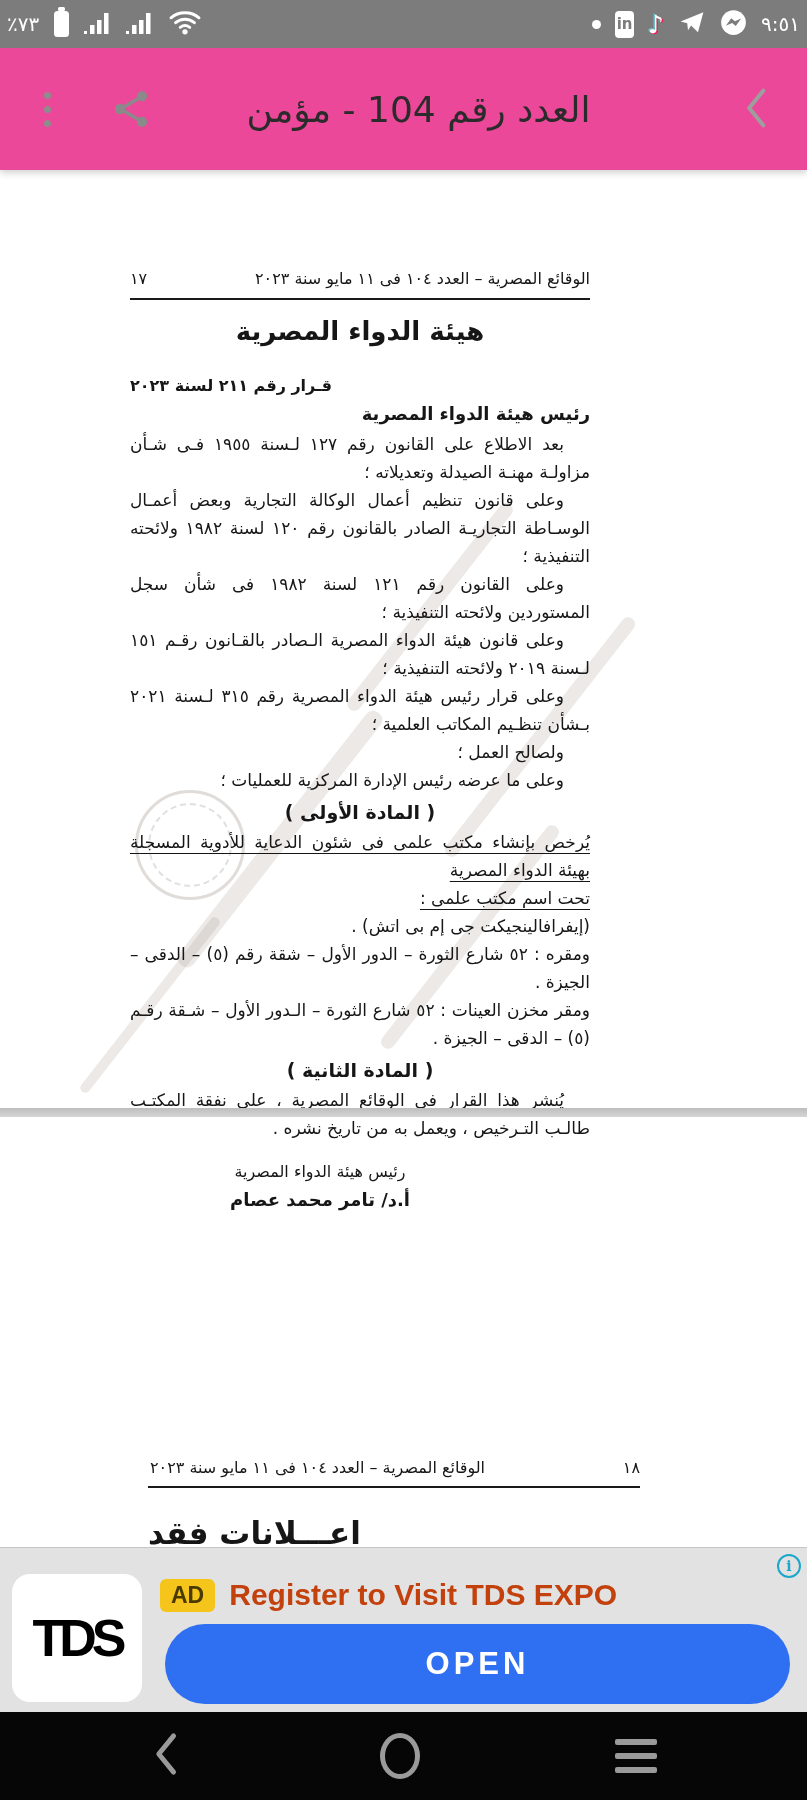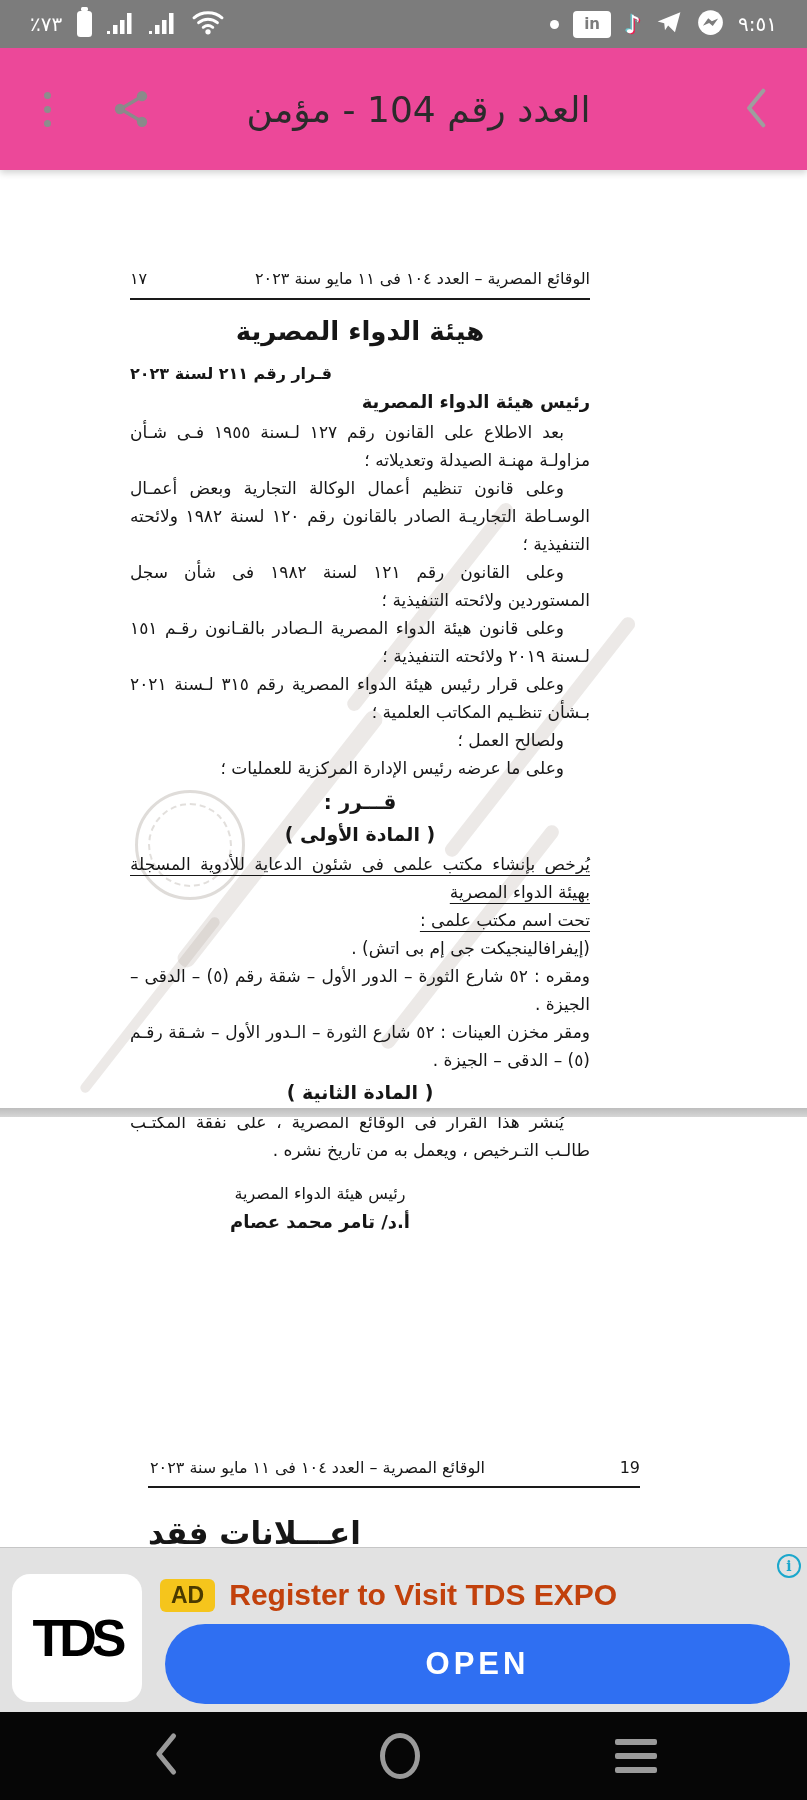--- a/index.html
+++ b/index.html
@@ -6,27 +6,27 @@
   html,body { margin:0; padding:0; }
   body {
     width:807px; height:1800px; position:relative; overflow:hidden;
     background:#ffffff; font-family:"DejaVu Sans", sans-serif;
   }
 
   
   .status-bar {
     position:absolute; top:0; left:0; width:807px; height:48px;
     background:#7c7c7c; color:#fff; display:flex; align-items:center;
-    justify-content:space-between; padding:0 30px; z-index:30;
+    justify-content:space-between; padding:0 7px; z-index:30;
   }
   .sb-group { display:flex; align-items:center; gap:14px; }
   .sb-text { font-size:20px; color:#fff; }
   .sig-svg rect { fill:#fff; }
   .linkedin-badge {
-    width:38px; height:27px; background:#fff; border-radius:4px; color:#7c7c7c;
+    width:19px; height:27px; background:#fff; border-radius:4px; color:#7c7c7c;
     font-weight:bold; font-size:15px; display:flex; align-items:center; justify-content:center;
   }
   .tiktok-note { color:#fff; font-size:25px; text-shadow:1.5px 1px 0 #ee1d52, -1.5px -1px 0 #69c9d0; line-height:1; }
   .notif-dot { width:9px; height:9px; border-radius:50%; background:#fff; }
 
   
   .app-bar {
     position:absolute; top:48px; left:0; width:807px; height:122px; background:#ec4899;
     box-shadow:0 3px 7px rgba(0,0,0,0.18); z-index:25;
   }
@@ -42,21 +42,21 @@
 
   
   .viewport { position:absolute; top:170px; left:0; width:807px; height:1542px; background:#fff; overflow:hidden; z-index:1; }
 
   .doc1 {
     position:absolute; top:95px; left:130px; width:460px; direction:rtl;
     color:#161616; font-size:17px; line-height:28px; z-index:2;
   }
   .run-head { display:flex; justify-content:space-between; align-items:flex-end; font-size:16px; }
   .rule { border-bottom:2px solid #1a1a1a; margin-top:5px; margin-bottom:14px; }
-  .doc-title { text-align:center; font-weight:bold; font-size:26px; line-height:34px; margin:2px 0 12px; }
+  .doc-title { text-align:center; font-weight:bold; font-size:26px; line-height:34px; margin:2px 0 24px; }
   .doc-subtitle { text-align:left; font-weight:bold; font-size:16px; line-height:28px; }
   .issuer { font-weight:bold; font-size:18px; margin-bottom:2px; }
   .para { margin:0; text-align:justify; text-indent:26px; }
   .center-bold { text-align:center; font-weight:bold; font-size:20px; margin:6px 0 2px; }
   .article-head { text-align:center; font-weight:bold; font-size:19px; margin:4px 0 2px; }
   .u-line { text-decoration:underline; text-underline-offset:5px; }
   .plain-line { text-align:right; margin:0; }
   .sig-block { width:fit-content; margin:16px auto 0 100px; text-align:center; }
   .sig-title { font-size:16px; }
   .sig-name { font-weight:bold; font-size:18px; }
@@ -214,21 +214,20 @@
     <div class="issuer">رئيس هيئة الدواء المصرية</div>
 
     <p class="para">بعد الاطلاع على القانون رقم ١٢٧ لـسنة ١٩٥٥ فـى شـأن مزاولـة مهنـة الصيدلة وتعديلاته ؛</p>
     <p class="para">وعلى قانون تنظيم أعمال الوكالة التجارية وبعض أعمـال الوسـاطة التجاريـة الصادر بالقانون رقم ١٢٠ لسنة ١٩٨٢ ولائحته التنفيذية ؛</p>
     <p class="para">وعلى القانون رقم ١٢١ لسنة ١٩٨٢ فى شأن سجل المستوردين ولائحته التنفيذية ؛</p>
     <p class="para">وعلى قانون هيئة الدواء المصرية الـصادر بالقـانون رقـم ١٥١ لـسنة ٢٠١٩ ولائحته التنفيذية ؛</p>
     <p class="para">وعلى قرار رئيس هيئة الدواء المصرية رقم ٣١٥ لـسنة ٢٠٢١ بـشأن تنظـيم المكاتب العلمية ؛</p>
     <p class="para">ولصالح العمل ؛</p>
     <p class="para">وعلى ما عرضه رئيس الإدارة المركزية للعمليات ؛</p>
 
-    <div class="center-bold">قـــرر :</div>
     <div class="article-head">( المادة الأولى )</div>
 
     <p class="para u-line" style="text-indent:0;">يُرخص بإنشاء مكتب علمى فى شئون الدعاية للأدوية المسجلة بهيئة الدواء المصرية</p>
     <p class="plain-line"><span class="u-line">تحت اسم مكتب علمى :</span></p>
     <p class="plain-line">(إيفرافالينجيكت جى إم بى اتش) .</p>
     <p class="para" style="text-indent:0;">ومقره : ٥٢ شارع الثورة – الدور الأول – شقة رقم (٥) – الدقى – الجيزة .</p>
     <p class="para" style="text-indent:0;">ومقر مخزن العينات : ٥٢ شارع الثورة – الـدور الأول – شـقة رقـم (٥) – الدقى – الجيزة .</p>
 
     <div class="article-head">( المادة الثانية )</div>
     <p class="para">يُنشر هذا القرار فى الوقائع المصرية ، على نفقة المكتـب طالـب التـرخيص ، ويعمل به من تاريخ نشره .</p>
@@ -236,21 +235,21 @@
     <div class="sig-block">
       <div class="sig-title">رئيس هيئة الدواء المصرية</div>
       <div class="sig-name">أ.د/ تامر محمد عصام</div>
     </div>
   </div>
 
   <div class="separator"></div>
 
   <div class="doc2" lang="ar">
     <div class="run-head">
-      <span>19</span>
+      <span>١٨</span>
       <span>الوقائع المصرية – العدد ١٠٤ فى ١١ مايو سنة ٢٠٢٣</span>
     </div>
     <div class="rule"></div>
     <div class="section-heading">اعـــلانات فقد</div>
   </div>
 </div>
 
 <div class="ad-banner">
   <div class="ad-info">i</div>
   <div class="ad-logo">TDS</div>

